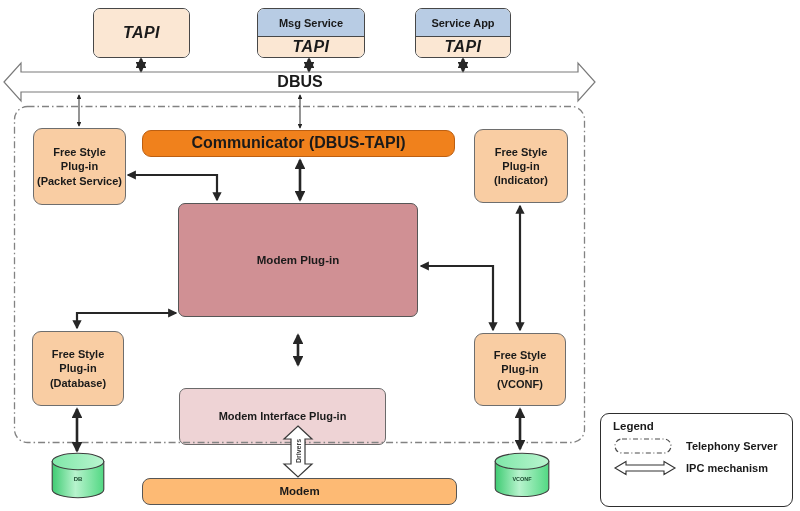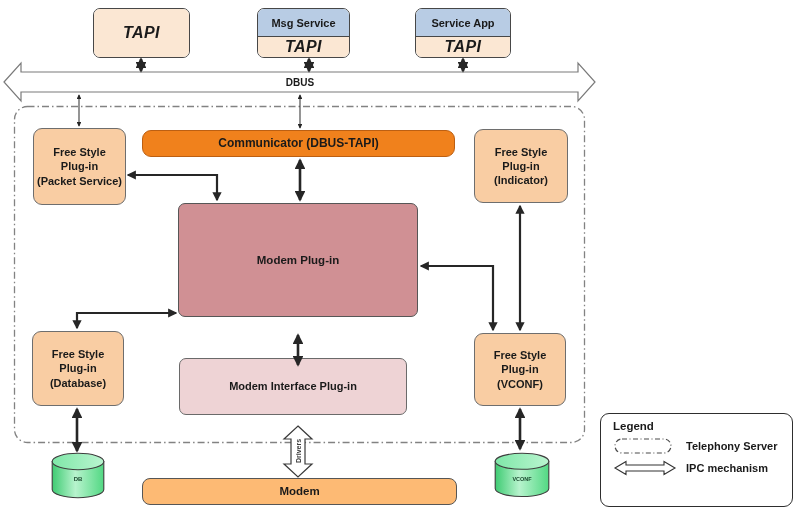--- a/index.html
+++ b/index.html
@@ -14,52 +14,52 @@
   
   .appbox{border:1.6px solid #474747;border-radius:7px;overflow:hidden;display:flex;flex-direction:column;z-index:2;background:#fff;}
   .app-top{height:27px;background:#b8cce4;display:flex;align-items:center;justify-content:center;
            font-weight:bold;font-size:11px;border-bottom:1.6px solid #474747;}
   .app-bot{flex:1;background:#fbe7d3;display:flex;align-items:center;justify-content:center;
            font-weight:bold;font-size:16px;letter-spacing:.4px;font-style:italic;}
 
   
   .node{display:flex;align-items:center;justify-content:center;text-align:center;
         font-weight:bold;font-size:11px;line-height:1.3;z-index:2;white-space:pre-line;}
-  .communicator{background:#f0811c;border:1.6px solid #bc5f12;border-radius:9px;font-size:12px;}
+  .communicator{background:#f0811c;border:1.6px solid #bc5f12;border-radius:9px;font-size:16px;}
   .peach{background:#f9cda3;border:1.4px solid #6e6e6e;border-radius:9px;}
   .rose{background:#d09094;border:1.4px solid #565656;border-radius:7px;font-size:11.5px;}
   .lightpink{background:#eed3d5;border:1.4px solid #6a6a6a;border-radius:7px;}
   .redbar{background:#fdba74;border:1.4px solid #565656;border-radius:8px;font-size:11.5px;}
 
   
   .cyl{z-index:2;}
   .cyl svg{display:block;}
   .cyl-label{position:absolute;left:0;right:0;top:0;bottom:0;display:flex;align-items:center;justify-content:center;
              padding-top:7px;font-weight:bold;color:#1c4a30;}
 
   
   .legend{left:600px;top:413px;width:193px;height:94px;border:1.6px solid #2e2e2e;border-radius:9px;
           background:#fff;z-index:2;padding:6px 10px 12px 12px;}
   .legend-title{font-weight:bold;font-size:11.5px;margin-bottom:3px;}
   .legend-row{display:flex;align-items:center;height:22px;gap:9px;text-align:right;}
   .legend-row .lic{flex:0 0 64px;}
   .legend-row .ltext{font-weight:bold;font-size:11px;white-space:nowrap;}
 
   .drivers-lbl{font-size:7px;font-weight:bold;color:#3a3a3a;transform:translate(-50%,-50%) rotate(-90deg);}
-  .dbus-lbl{font-size:10px;}
+  .dbus-lbl{font-size:16px;}
 </style>
 </head>
 <body>
 
 <div class="canvas">
 
   <div class="abs appbox" style="left:93px;top:8px;width:97px;height:50px;">
     <div class="app-bot">TAPI</div>
   </div>
-  <div class="abs appbox" style="left:257px;top:8px;width:93px;height:50px;">
+  <div class="abs appbox" style="left:257px;top:8px;width:108px;height:50px;">
     <div class="app-top">Msg Service</div>
     <div class="app-bot">TAPI</div>
   </div>
   <div class="abs appbox" style="left:415px;top:8px;width:96px;height:50px;">
     <div class="app-top">Service App</div>
     <div class="app-bot">TAPI</div>
   </div>
 
   <div class="abs node communicator" style="left:142px;top:130px;width:313px;height:27px;">Communicator (DBUS-TAPI)</div>
 
@@ -74,21 +74,21 @@
   <div class="abs node rose" style="left:178px;top:203px;width:240px;height:114px;text-align:center;">Modem Plug-in</div>
 
   <div class="abs node peach" style="left:32px;top:331px;width:92px;height:75px;">Free Style
 Plug-in
 (Database)</div>
 
   <div class="abs node peach" style="left:474px;top:333px;width:92px;height:73px;">Free Style
 Plug-in
 (VCONF)</div>
 
-  <div class="abs node lightpink" style="left:179px;top:358px;width:228px;height:57px;">Modem Interface Plug-in</div>
+  <div class="abs node lightpink" style="left:179px;top:388px;width:207px;height:57px;">Modem Interface Plug-in</div>
 
   <div class="abs node redbar" style="left:142px;top:478px;width:315px;height:27px;">Modem</div>
 
   <div class="abs cyl" style="left:51px;top:452px;width:54px;height:47px;">
     <svg width="54" height="47">
       <defs>
         <linearGradient id="gBody" x1="0" y1="0" x2="1" y2="0">
           <stop offset="0" stop-color="#3ecb72"></stop>
             <stop offset="0.45" stop-color="#b7f3cd"></stop>
             <stop offset="1" stop-color="#52d883"></stop>

